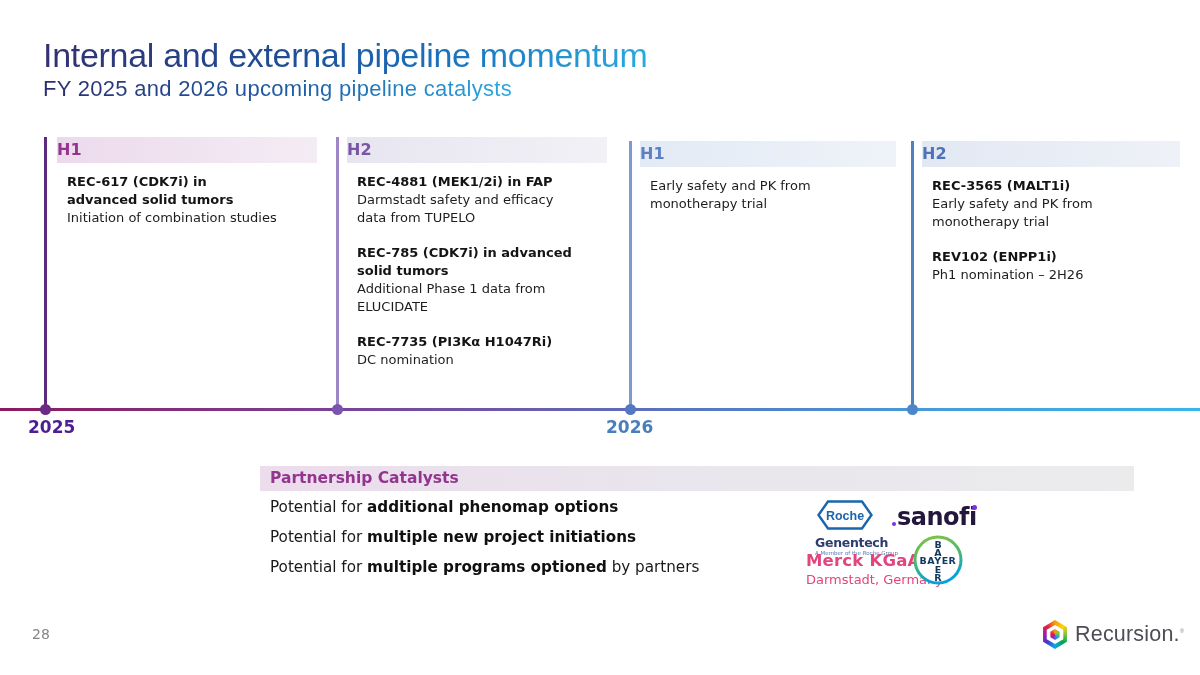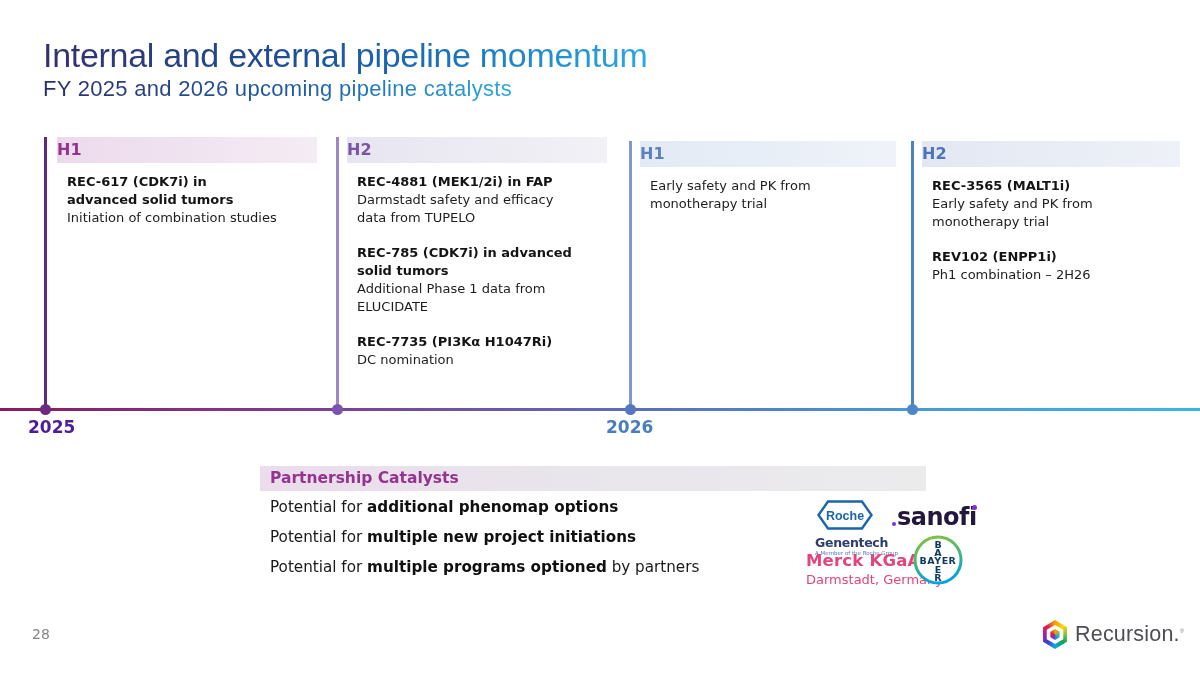--- a/index.html
+++ b/index.html
@@ -60,21 +60,21 @@
   .timeline-dot { position:absolute; top:404px; width:11px; height:11px; border-radius:50%; }
   .dot-1 { left:40px;  background:#6d2a85; }
   .dot-2 { left:332px; background:#7a55b0; }
   .dot-3 { left:625px; background:#5577c1; }
   .dot-4 { left:907px; background:#4e87c9; }
   .year-label { position:absolute; top:417px; font-size:17px; font-weight:700; }
   .year-2025 { left:28px;  color:#4c1d95; }
   .year-2026 { left:606px; color:#4a7ebb; }
 
   
-  .partnership-bar { left:260px; top:466px; width:666px; height:25px;
+  .partnership-bar { left:260px; top:466px; width:874px; height:25px;
     background:linear-gradient(90deg,#ecdcec 0%,#e9e5ec 45%,#ebebec 100%);
     line-height:25px; padding-left:10px;
     font-size:15.5px; font-weight:700; color:#93348f; }
   .partnership-line { position:absolute; left:270px; font-size:15.2px; color:#191919; }
   .pl-1 { top:498px; } .pl-2 { top:528px; } .pl-3 { top:558px; }
   .partnership-line b { color:#101010; }
 
   
   .roche-block { left:815px; top:500px; width:60px; text-align:left; }
   .genentech-name { font-size:12.5px; font-weight:700; color:#2d3c6f; letter-spacing:-0.3px; margin-top:1px; }
@@ -157,21 +157,21 @@
 </div>
 
 <div class="col-content cnt-c4">
   <div class="pipeline-item">
     <div class="item-title">REC-3565 (MALT1i)</div>
     <div class="item-detail">Early safety and PK from
 monotherapy trial</div>
   </div>
   <div class="pipeline-item">
     <div class="item-title">REV102 (ENPP1i)</div>
-    <div class="item-detail">Ph1 combination – 2H26</div>
+    <div class="item-detail">Ph1 nomination – 2H26</div>
   </div>
 </div>
 
 <div class="abs timeline-line"></div>
 <div class="timeline-dot dot-1"></div>
 <div class="timeline-dot dot-2"></div>
 <div class="timeline-dot dot-3"></div>
 <div class="timeline-dot dot-4"></div>
 <div class="year-label year-2025">2025</div>
 <div class="year-label year-2026">2026</div>

